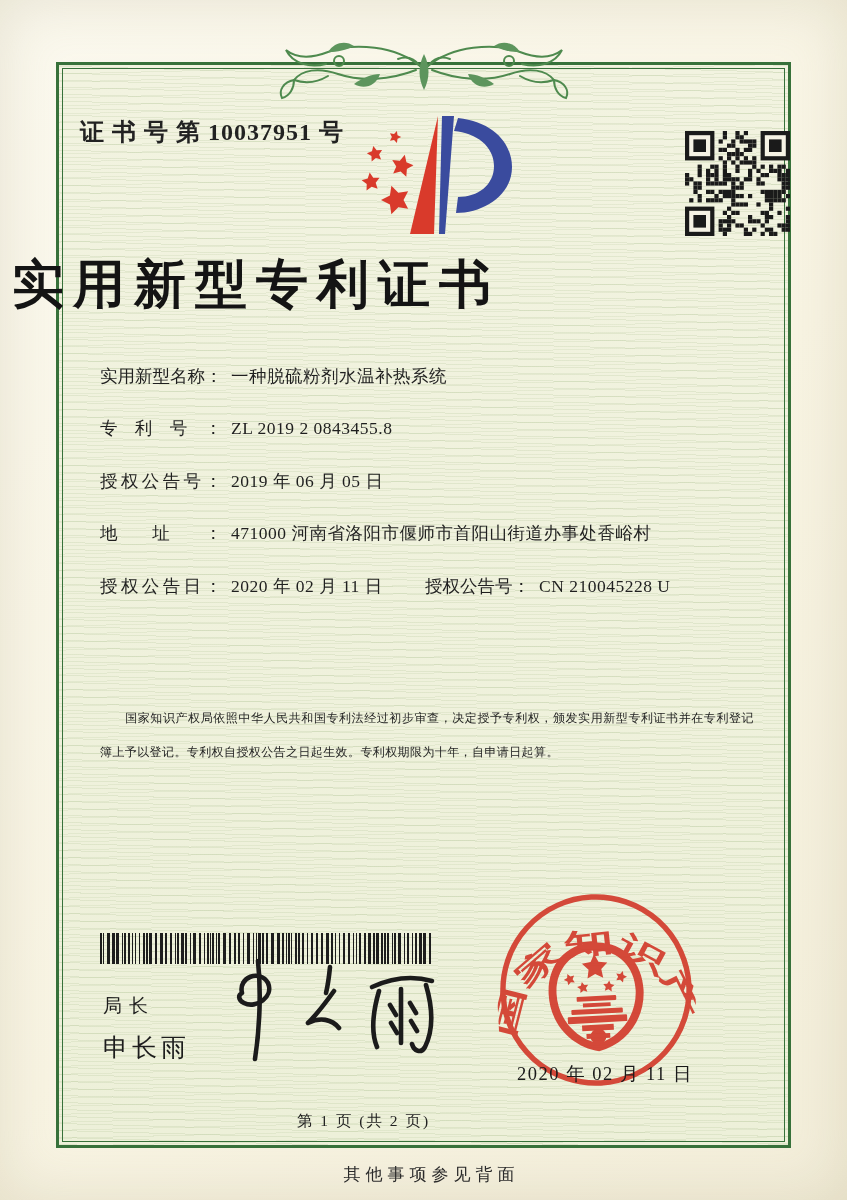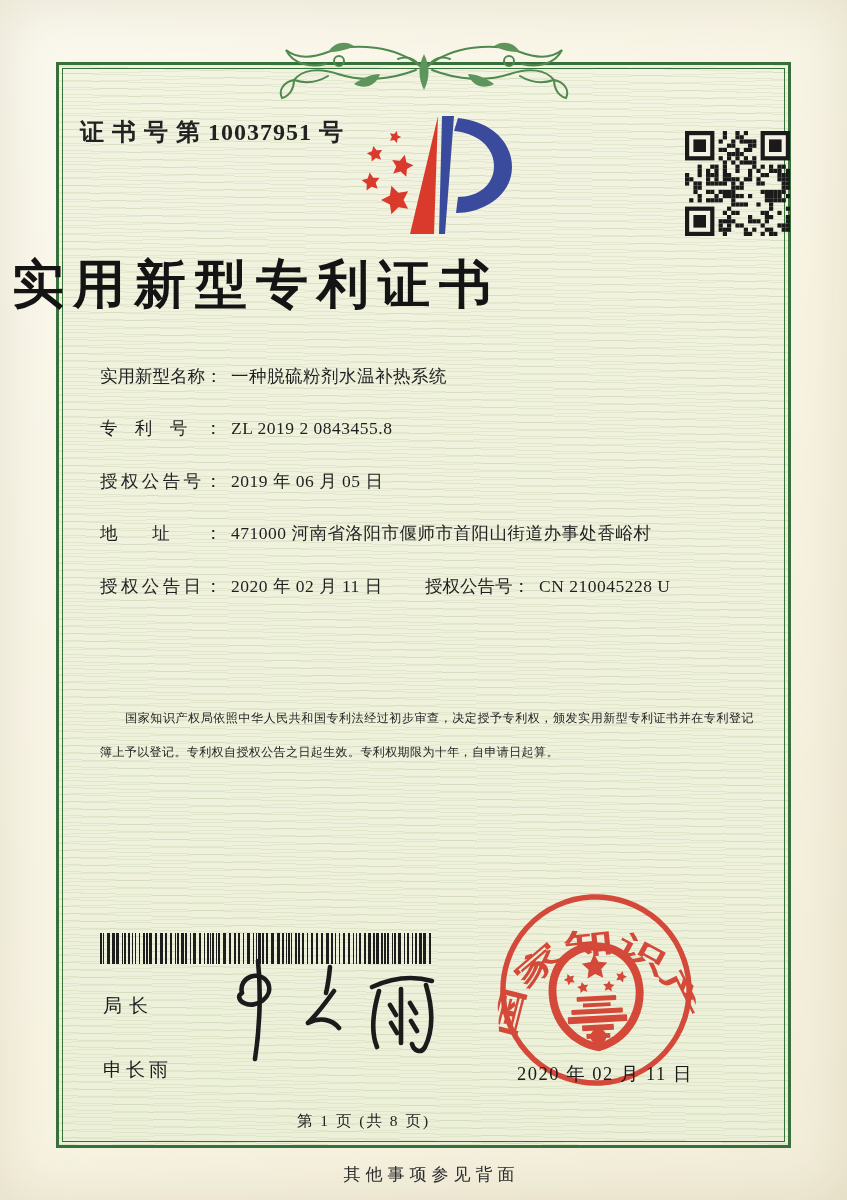--- a/index.html
+++ b/index.html
@@ -32,21 +32,21 @@
   }
   #fields { left:100px; top:362px; width:660px; color:#1f1f1f; }
   .frow { margin-bottom:24.4px; font-size:17.5px; line-height:28px; white-space:nowrap; position:relative; }
   .flabel { display:inline-block; width:122px; text-align:justify; text-align-last:justify; vertical-align:top; }
   .fvalue { margin-left:9px; letter-spacing:.5px; }
   .fpair2 { position:absolute; left:325px; top:0; }
   #body-text { left:100px; top:702px; width:654px; font-size:12px; line-height:33.5px; color:#242424; text-align:justify; }
   #body-text p { text-indent:2.1em; letter-spacing:.4px; }
   #barcode { left:100px; top:933px; }
   #director-role { left:103px; top:993px; font-size:19px; letter-spacing:7px; color:#1c1c1c; }
-  #director-name { left:103px; top:1057px; font-size:19px; letter-spacing:4px; color:#1c1c1c; }
+  #director-name { left:103px; top:1031px; font-size:25px; letter-spacing:4px; color:#1c1c1c; }
   #signature { left:212px; top:955px; }
   #seal { left:497px; top:891px; transform:rotate(-3deg); }
   #seal-date { left:517px; top:1061px; font-size:18.5px; letter-spacing:1.5px; color:#1a1a1a; z-index:5; }
   #page-no { left:0; top:1111px; width:727px; text-align:center; font-size:15.5px; letter-spacing:2px; color:#222; }
   #back-note { left:0; top:1163px; width:100%; text-align:center; font-size:17px; letter-spacing:5px; color:#2a2a2a;padding-left:16px; }
   svg { display:block; }
 </style>
 </head>
 <body>
 
@@ -448,16 +448,16 @@
       <rect x="74" y="119" width="52" height="5" rx="1"></rect>
       <rect x="70" y="126" width="60" height="7" rx="1"></rect>
       <rect x="84" y="135" width="32" height="6"></rect>
       <circle cx="100" cy="147" r="8"></circle>
       <rect x="88" y="144" width="24" height="5"></rect>
     </g>
   </svg>
 
   <div id="seal-date" class="abs">2020 年 02 月 11 日</div>
 
-  <div id="page-no" class="abs">第 1 页 (共 8 页)</div>
+  <div id="page-no" class="abs">第 1 页 (共 2 页)</div>
   <div id="back-note" class="abs">其他事项参见背面</div>
 
 </div>
 
 </body></html>

